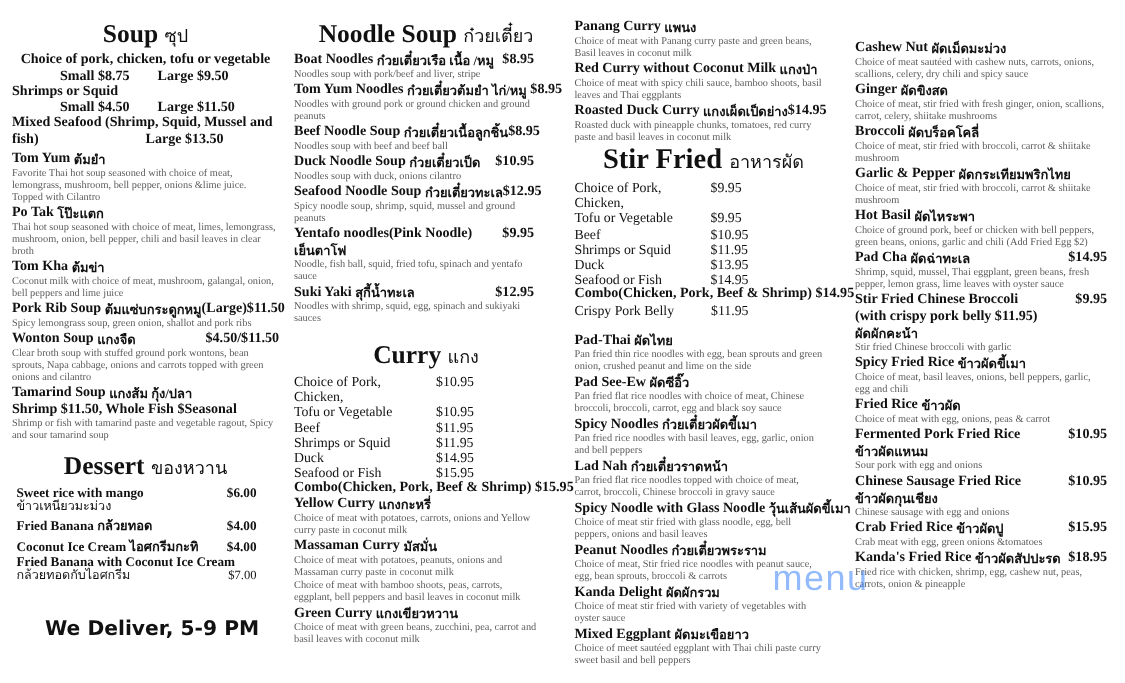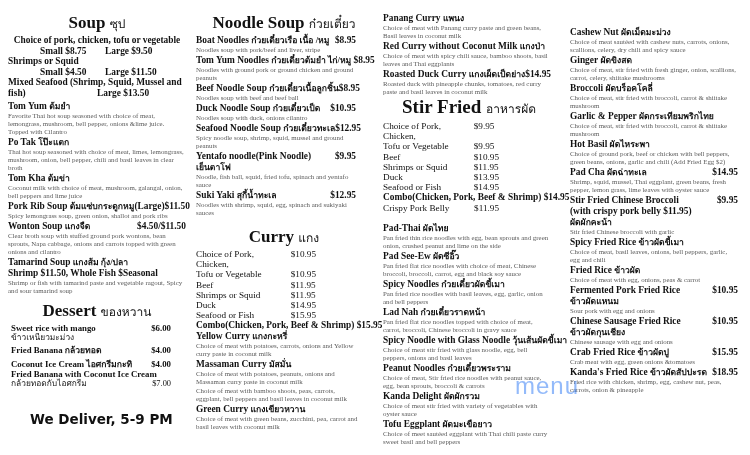--- a/index.html
+++ b/index.html
@@ -137,21 +137,21 @@
     <div>
       <div class="name"><span>Duck Noodle Soup</span>&nbsp;<span class="th">ก๋วยเตี๋ยวเป็ด</span><span class="pr">$10.95</span></div>
       <div class="desc">Noodles soup with duck, onions cilantro</div>
     </div>
     <div>
       <div class="name"><span>Seafood Noodle Soup</span>&nbsp;<span class="th">ก๋วยเตี๋ยวทะเล</span><span class="pr">$12.95</span></div>
       <div class="desc">Spicy noodle soup, shrimp, squid, mussel and ground peanuts</div>
     </div>
     <div>
       <div class="name">
-          <span>Yentafo noodle(Pink Noodle)</span>
+          <span>Yentafo noodles(Pink Noodle)</span>
           <span class="pr">$9.95</span>
         </div>
       <div class="name">
           <span class="th">เย็นตาโฟ</span>
         </div>
       <div class="desc">Noodle, fish ball, squid, fried tofu, spinach and yentafo sauce</div>
     </div>
     <div>
       <div class="name"><span>Suki Yaki</span>&nbsp;<span class="th">สุกี้น้ำทะเล</span><span class="pr">$12.95</span></div>
       <div class="desc">Noodles with shrimp, squid, egg, spinach and sukiyaki sauces</div>
@@ -260,21 +260,21 @@
     </div>
     <div>
       <div class="name"><span>Peanut Noodles</span>&nbsp;<span class="th">ก๋วยเตี๋ยวพระราม</span></div>
       <div class="desc">Choice of meat, Stir fried rice noodles with peanut sauce, egg, bean sprouts, broccoli &amp; carrots</div>
     </div>
     <div>
       <div class="name"><span>Kanda Delight</span>&nbsp;<span class="th">ผัดผักรวม</span></div>
       <div class="desc">Choice of meat stir fried with variety of vegetables with oyster sauce</div>
     </div>
     <div>
-      <div class="name"><span>Tofu Eggplant</span>&nbsp;<span class="th">ผัดมะเขือยาว</span></div>
+      <div class="name"><span>Mixed Eggplant</span>&nbsp;<span class="th">ผัดมะเขือยาว</span></div>
       <div class="desc">Choice of meet sautéed eggplant with Thai chili paste curry sweet basil and bell peppers</div>
     </div>
   </div>
 </div>
 
 <div class="col c4">
   <div style="height:27px"></div>
   <div style="width:168px">
     <div>
       <div class="name"><span>Cashew Nut</span>&nbsp;<span class="th">ผัดเม็ดมะม่วง</span></div>

